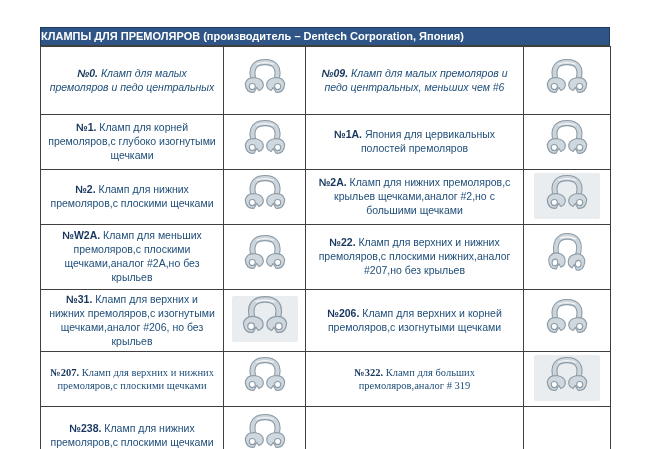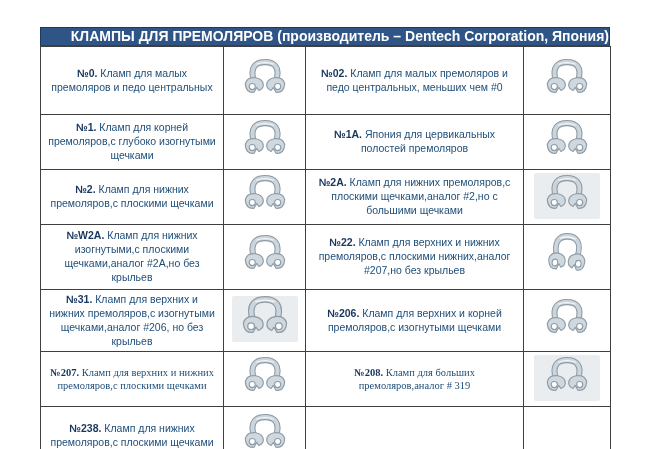--- a/index.html
+++ b/index.html
@@ -24,23 +24,23 @@
     width: 570px;
   }
   .hdr {
     box-sizing: border-box;
     width: 570px;
     height: 19px;
     background: #2E5586;
     border: 1px solid #1c3a61;
     border-bottom: 1px solid #3f3f3f;
     color: #ffffff;
-    font-size: 14px;
+    font-size: 11px;
     font-weight: bold;
-    text-align: right;
+    text-align: left;
     line-height: 17px;
     white-space: nowrap;
     overflow: hidden;
   }
   table.clamps {
     border-collapse: collapse;
     table-layout: fixed;
     width: 570px;
     background: #ffffff;
   }
@@ -53,21 +53,21 @@
   }
   td.txt {
     font-size: 10.5px;
     line-height: 1.32;
     color: #1F4E79;
   }
   td.txt .num {
     font-weight: bold;
     color: #17365D;
   }
-  tr.r1 { height: 68px; }
+  tr.r1 { height: 68px; font-style: italic; }
   tr.r2 { height: 55px; margin-left: 44px; }
   tr.r3 { height: 53px; }
   tr.r4 { height: 65px; }
   tr.r5 { height: 60px; }
   tr.r6 { height: 54px; font-family: Liberation Serif, serif; }
   tr.r7 { height: 58px; }
   td.img { padding: 2px; }
   .thumb {
     display: inline-flex;
     align-items: center;
@@ -114,21 +114,21 @@
       </colgroup>
       <tbody>
 
         <tr class="r1">
           <td class="txt"><span class="num">№0.</span><span> Кламп для малых премоляров и педо центральных</span></td>
           <td class="img"><span class="thumb">
                 <svg viewBox="0 0 64 48">
                   <use href="#clamp-shape"></use>
                 </svg>
               </span></td>
-          <td class="txt"><span class="num">№02.</span><span> Кламп для малых премоляров и педо центральных, меньших чем #0</span></td>
+          <td class="txt"><span class="num">№09.</span><span> Кламп для малых премоляров и педо центральных, меньших чем #6</span></td>
           <td class="img"><span class="thumb">
                 <svg viewBox="0 0 64 48">
                   <use href="#clamp-shape"></use>
                 </svg>
               </span></td>
         </tr>
 
         <tr class="r2">
           <td class="txt"><span class="num">№1.</span><span> Кламп для корней премоляров,с глубоко изогнутыми щечками</span></td>
           <td class="img"><span class="thumb">
@@ -144,30 +144,30 @@
               </span></td>
         </tr>
 
         <tr class="r3">
           <td class="txt"><span class="num">№2.</span><span> Кламп для нижних премоляров,с плоскими щечками</span></td>
           <td class="img"><span class="thumb">
                 <svg viewBox="0 0 64 48">
                   <use href="#clamp-shape"></use>
                 </svg>
               </span></td>
-          <td class="txt"><span class="num">№2А.</span><span> Кламп для нижних премоляров,с плоскими щечками,аналог #2,но с большими щечками</span></td>
+          <td class="txt"><span class="num">№2А.</span><span> Кламп для нижних премоляров,с крыльев щечками,аналог #2,но с большими щечками</span></td>
           <td class="img"><span class="thumb photo-bg">
                 <svg viewBox="0 0 64 48">
                   <use href="#clamp-shape"></use>
                 </svg>
               </span></td>
         </tr>
 
         <tr class="r4">
-          <td class="txt"><span class="num">№W2А.</span><span> Кламп для нижних изогнутыми,с плоскими щечками,аналог #2А,но без крыльев</span></td>
+          <td class="txt"><span class="num">№W2А.</span><span> Кламп для меньших премоляров,с плоскими щечками,аналог #2А,но без крыльев</span></td>
           <td class="img"><span class="thumb">
                 <svg viewBox="0 0 64 48">
                   <use href="#clamp-shape"></use>
                 </svg>
               </span></td>
           <td class="txt"><span class="num">№22.</span><span> Кламп для верхних и нижних премоляров,с плоскими нижних,аналог #207,но без крыльев</span></td>
           <td class="img"><span class="thumb tall">
                 <svg viewBox="0 0 64 48">
                   <use href="#clamp-shape"></use>
                 </svg>
@@ -189,21 +189,21 @@
               </span></td>
         </tr>
 
         <tr class="r6">
           <td class="txt"><span class="num">№207.</span><span> Кламп для верхних и нижних премоляров,с плоскими щечками</span></td>
           <td class="img"><span class="thumb">
                 <svg viewBox="0 0 64 48">
                   <use href="#clamp-shape"></use>
                 </svg>
               </span></td>
-          <td class="txt"><span class="num">№208.</span><span> Кламп для больших премоляров,аналог # 319</span></td>
+          <td class="txt"><span class="num">№322.</span><span> Кламп для больших премоляров,аналог # 319</span></td>
           <td class="img"><span class="thumb photo-bg">
                 <svg viewBox="0 0 64 48">
                   <use href="#clamp-shape"></use>
                 </svg>
               </span></td>
         </tr>
 
         <tr class="r7">
           <td class="txt"><span class="num">№238.</span><span> Кламп для нижних премоляров,с плоскими щечками</span></td>
           <td class="img"><span class="thumb">

